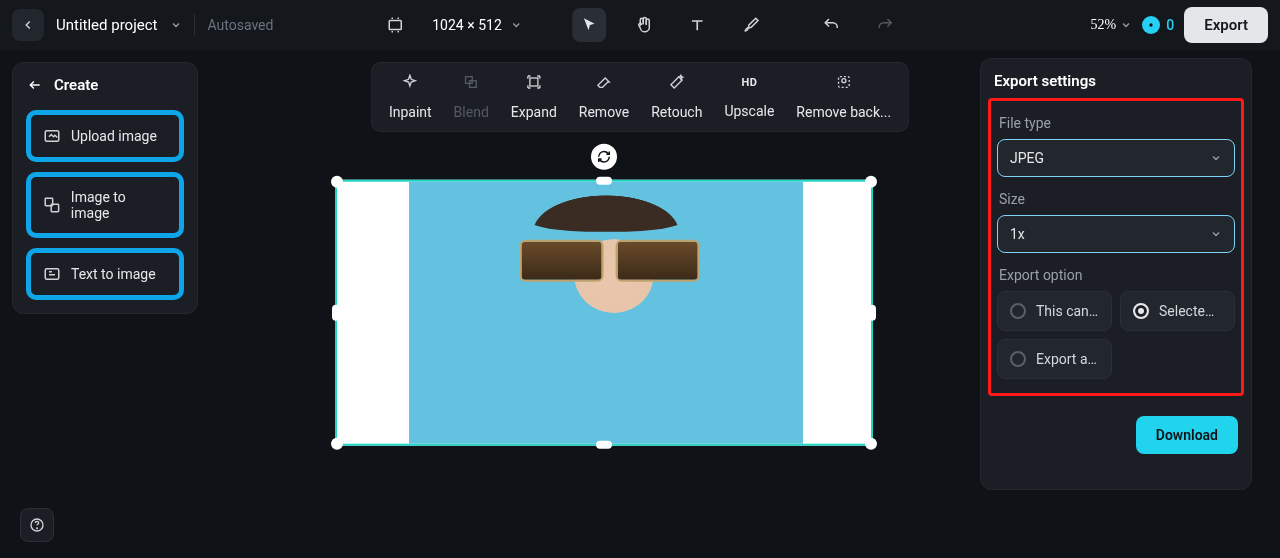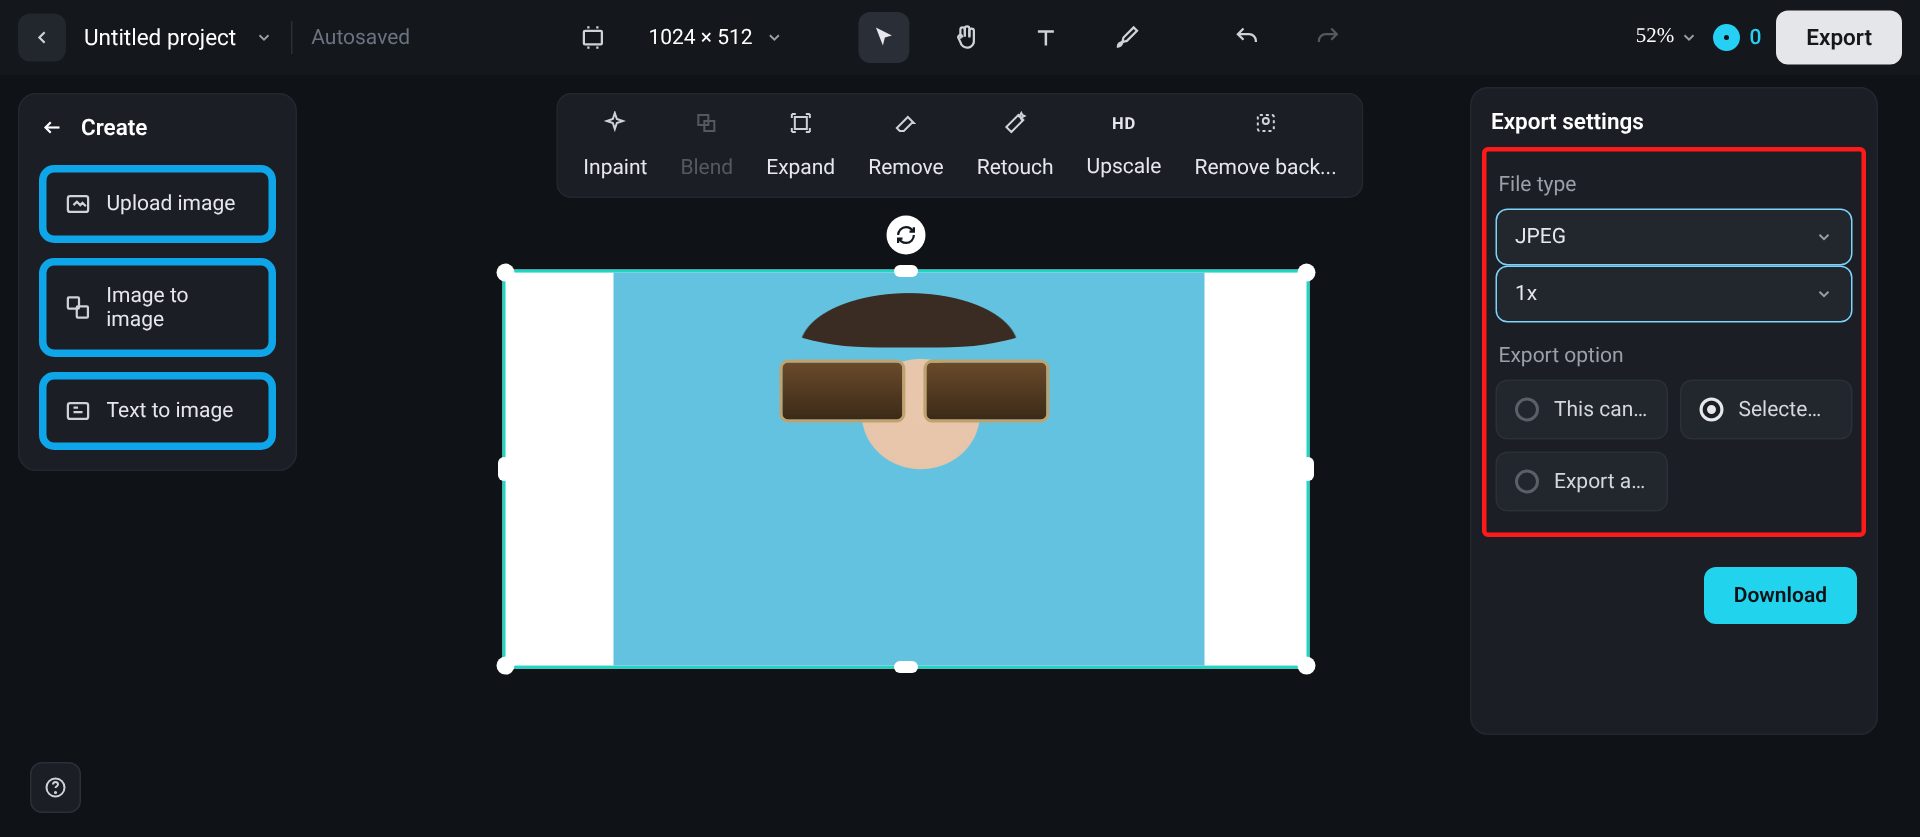--- a/index.html
+++ b/index.html
@@ -430,20 +430,21 @@
 
     <div class="highlight-box">
       <div class="rp-label">File type</div>
       <div class="rp-select">
         <span>JPEG</span>
         <svg class="chev" viewBox="0 0 24 24" fill="none" stroke="#9aa0a8" stroke-width="2.5">
             <polyline points="6 9 12 15 18 9"></polyline>
           </svg>
       </div>
 
+      <div class="rp-label">Size</div>
       <div class="rp-select">
         <span>1x</span>
         <svg class="chev" viewBox="0 0 24 24" fill="none" stroke="#9aa0a8" stroke-width="2.5">
             <polyline points="6 9 12 15 18 9"></polyline>
           </svg>
       </div>
 
       <div class="rp-label" style="margin-top:14px">Export option</div>
       <div class="radio-row">
         <div class="radio-pill half">

